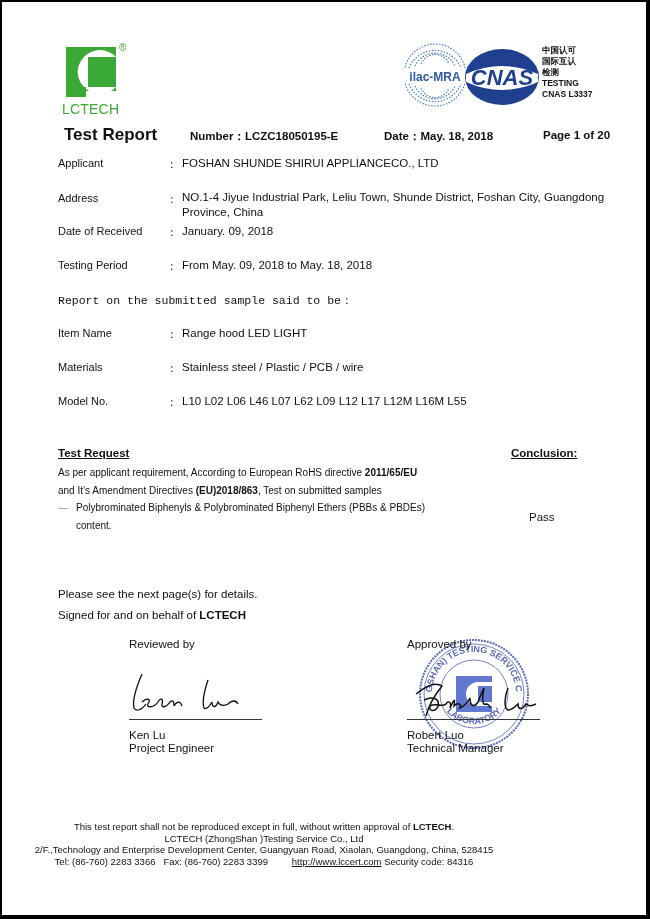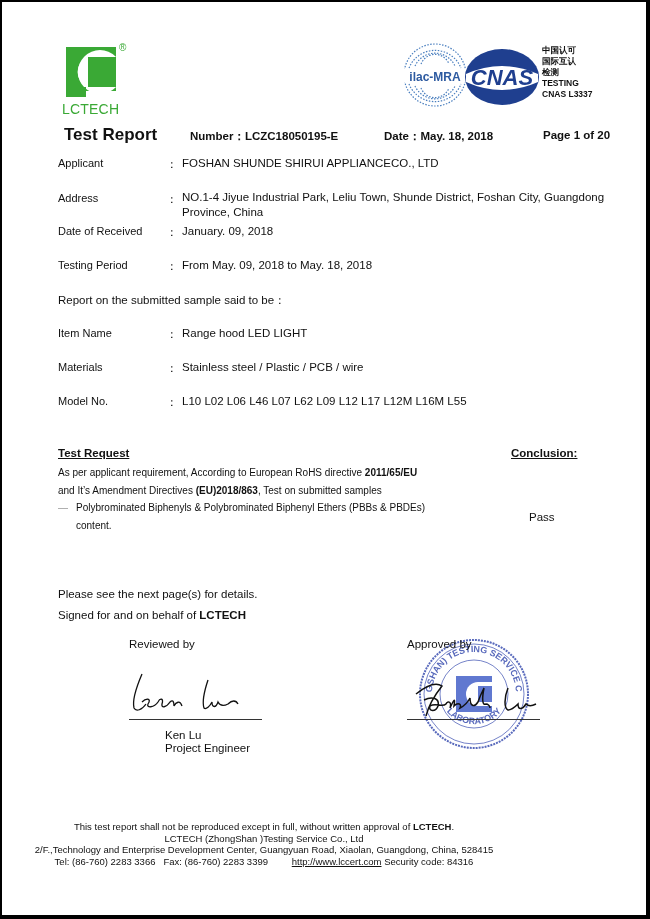--- a/index.html
+++ b/index.html
@@ -32,21 +32,21 @@
     .row-value { position: absolute; left: 180px; font-size: 11.5px; line-height: 15px; width: 440px; white-space: normal; }
     .plain { position: absolute; left: 56px; font-size: 11.5px; white-space: nowrap; }
 
     .uline { text-decoration: underline; font-weight: bold; }
     .req { position: absolute; left: 56px; font-size: 10px; line-height: 17.5px; }
     .req .ln { white-space: nowrap; }
     .req .ind { padding-left: 18px; white-space: nowrap; position: relative; }
     .req .dash { position: absolute; left: 0; top: 0; color: #999; }
     b { font-weight: bold; }
 
-    .sig-block { position: absolute; font-size: 11.5px; line-height: 13px; margin-left: 36px; }
+    .sig-block { position: absolute; font-size: 11.5px; line-height: 13px; }
     .sig-line { position: absolute; height: 1px; background: #333; }
 
     .footer { position: absolute; left: 0; width: 524px; text-align: center; font-size: 9.5px; line-height: 11.5px; top: 819px; }
     .footer div { white-space: nowrap; }
     .footer a { color: #111; text-decoration: underline; }
   </style>
 </head>
 <body>
 
 <div class="page">
@@ -112,21 +112,21 @@
   <div>
     <span class="row-label" style="top:223px;">Date of Received</span>
     <span class="row-colon" style="top:223px;">：</span>
     <span class="row-value" style="top:222px;">January. 09, 2018</span>
   </div>
   <div>
     <span class="row-label" style="top:257px;">Testing Period</span>
     <span class="row-colon" style="top:257px;">：</span>
     <span class="row-value" style="top:256px;">From May. 09, 2018 to May. 18, 2018</span>
   </div>
-  <div class="plain" style="top:291px;">Report on the submitted sample said to be：</div>
+  <div class="plain" style="top:291px;font-family:Liberation Mono, monospace;">Report on the submitted sample said to be：</div>
   <div>
     <span class="row-label" style="top:325px;">Item Name</span>
     <span class="row-colon" style="top:325px;">：</span>
     <span class="row-value" style="top:324px;">Range hood LED LIGHT</span>
   </div>
   <div>
     <span class="row-label" style="top:359px;">Materials</span>
     <span class="row-colon" style="top:359px;">：</span>
     <span class="row-value" style="top:358px;">Stainless steel / Plastic / PCB / wire</span>
   </div>
@@ -178,20 +178,24 @@
     <rect x="38" y="38" width="36" height="36" fill="#4460c8" opacity="0.85"></rect>
     <path d="M60 44 A12 12 0 0 0 60 68 L74 68 L74 44 Z" fill="#fff"></path>
     <rect x="60" y="48" width="14" height="16" fill="#4460c8" opacity="0.85"></rect>
   </svg>
   <div class="abs" style="left:405px; top:636px; font-size:11.5px;">Approved by</div>
   <svg class="abs" style="left:410px; top:674px;" width="130" height="44" viewBox="0 0 130 44">
     <path d="M4 18 C14 10 24 6 30 10 C22 20 16 32 14 40 M12 24 C20 20 28 22 26 30 C24 36 16 36 18 30 C24 26 30 32 34 28 C36 24 40 26 38 32 C40 28 44 18 42 30 C46 26 50 28 48 32 C52 30 56 26 58 22 C58 30 62 32 66 26 C68 20 70 16 72 12 C70 22 70 30 74 28 C76 28 78 30 78 32" fill="none" stroke="#111" stroke-width="1.5"></path>
     <path d="M96 12 C92 22 92 32 96 34 C100 34 104 30 106 28 C106 34 110 34 114 28 C116 30 120 30 124 28" fill="none" stroke="#111" stroke-width="1.5"></path>
   </svg>
   <div class="sig-line" style="left:405px; top:717px; width:133px;"></div>
+  <div class="sig-block" style="left:405px; top:727px;">
+    <div>Robert Luo</div>
+    <div>Technical Manager</div>
+  </div>
 
   <div class="footer">
     <div><span>This test report shall not be reproduced except in full, without written approval of </span><b>LCTECH</b><span>.</span></div>
     <div>LCTECH (ZhongShan )Testing Service Co., Ltd</div>
     <div>2/F.,Technology and Enterprise Development Center, Guangyuan Road, Xiaolan, Guangdong, China, 528415</div>
     <div>
       <span>Tel: (86-760) 2283 3366</span>&nbsp;&nbsp;&nbsp;<span>Fax: (86-760) 2283 3399</span>&nbsp;&nbsp;&nbsp;&nbsp;&nbsp;&nbsp;&nbsp;&nbsp;&nbsp;<a>http://www.lccert.com</a>&nbsp;<span>Security code: 84316</span>
     </div>
   </div>
 

